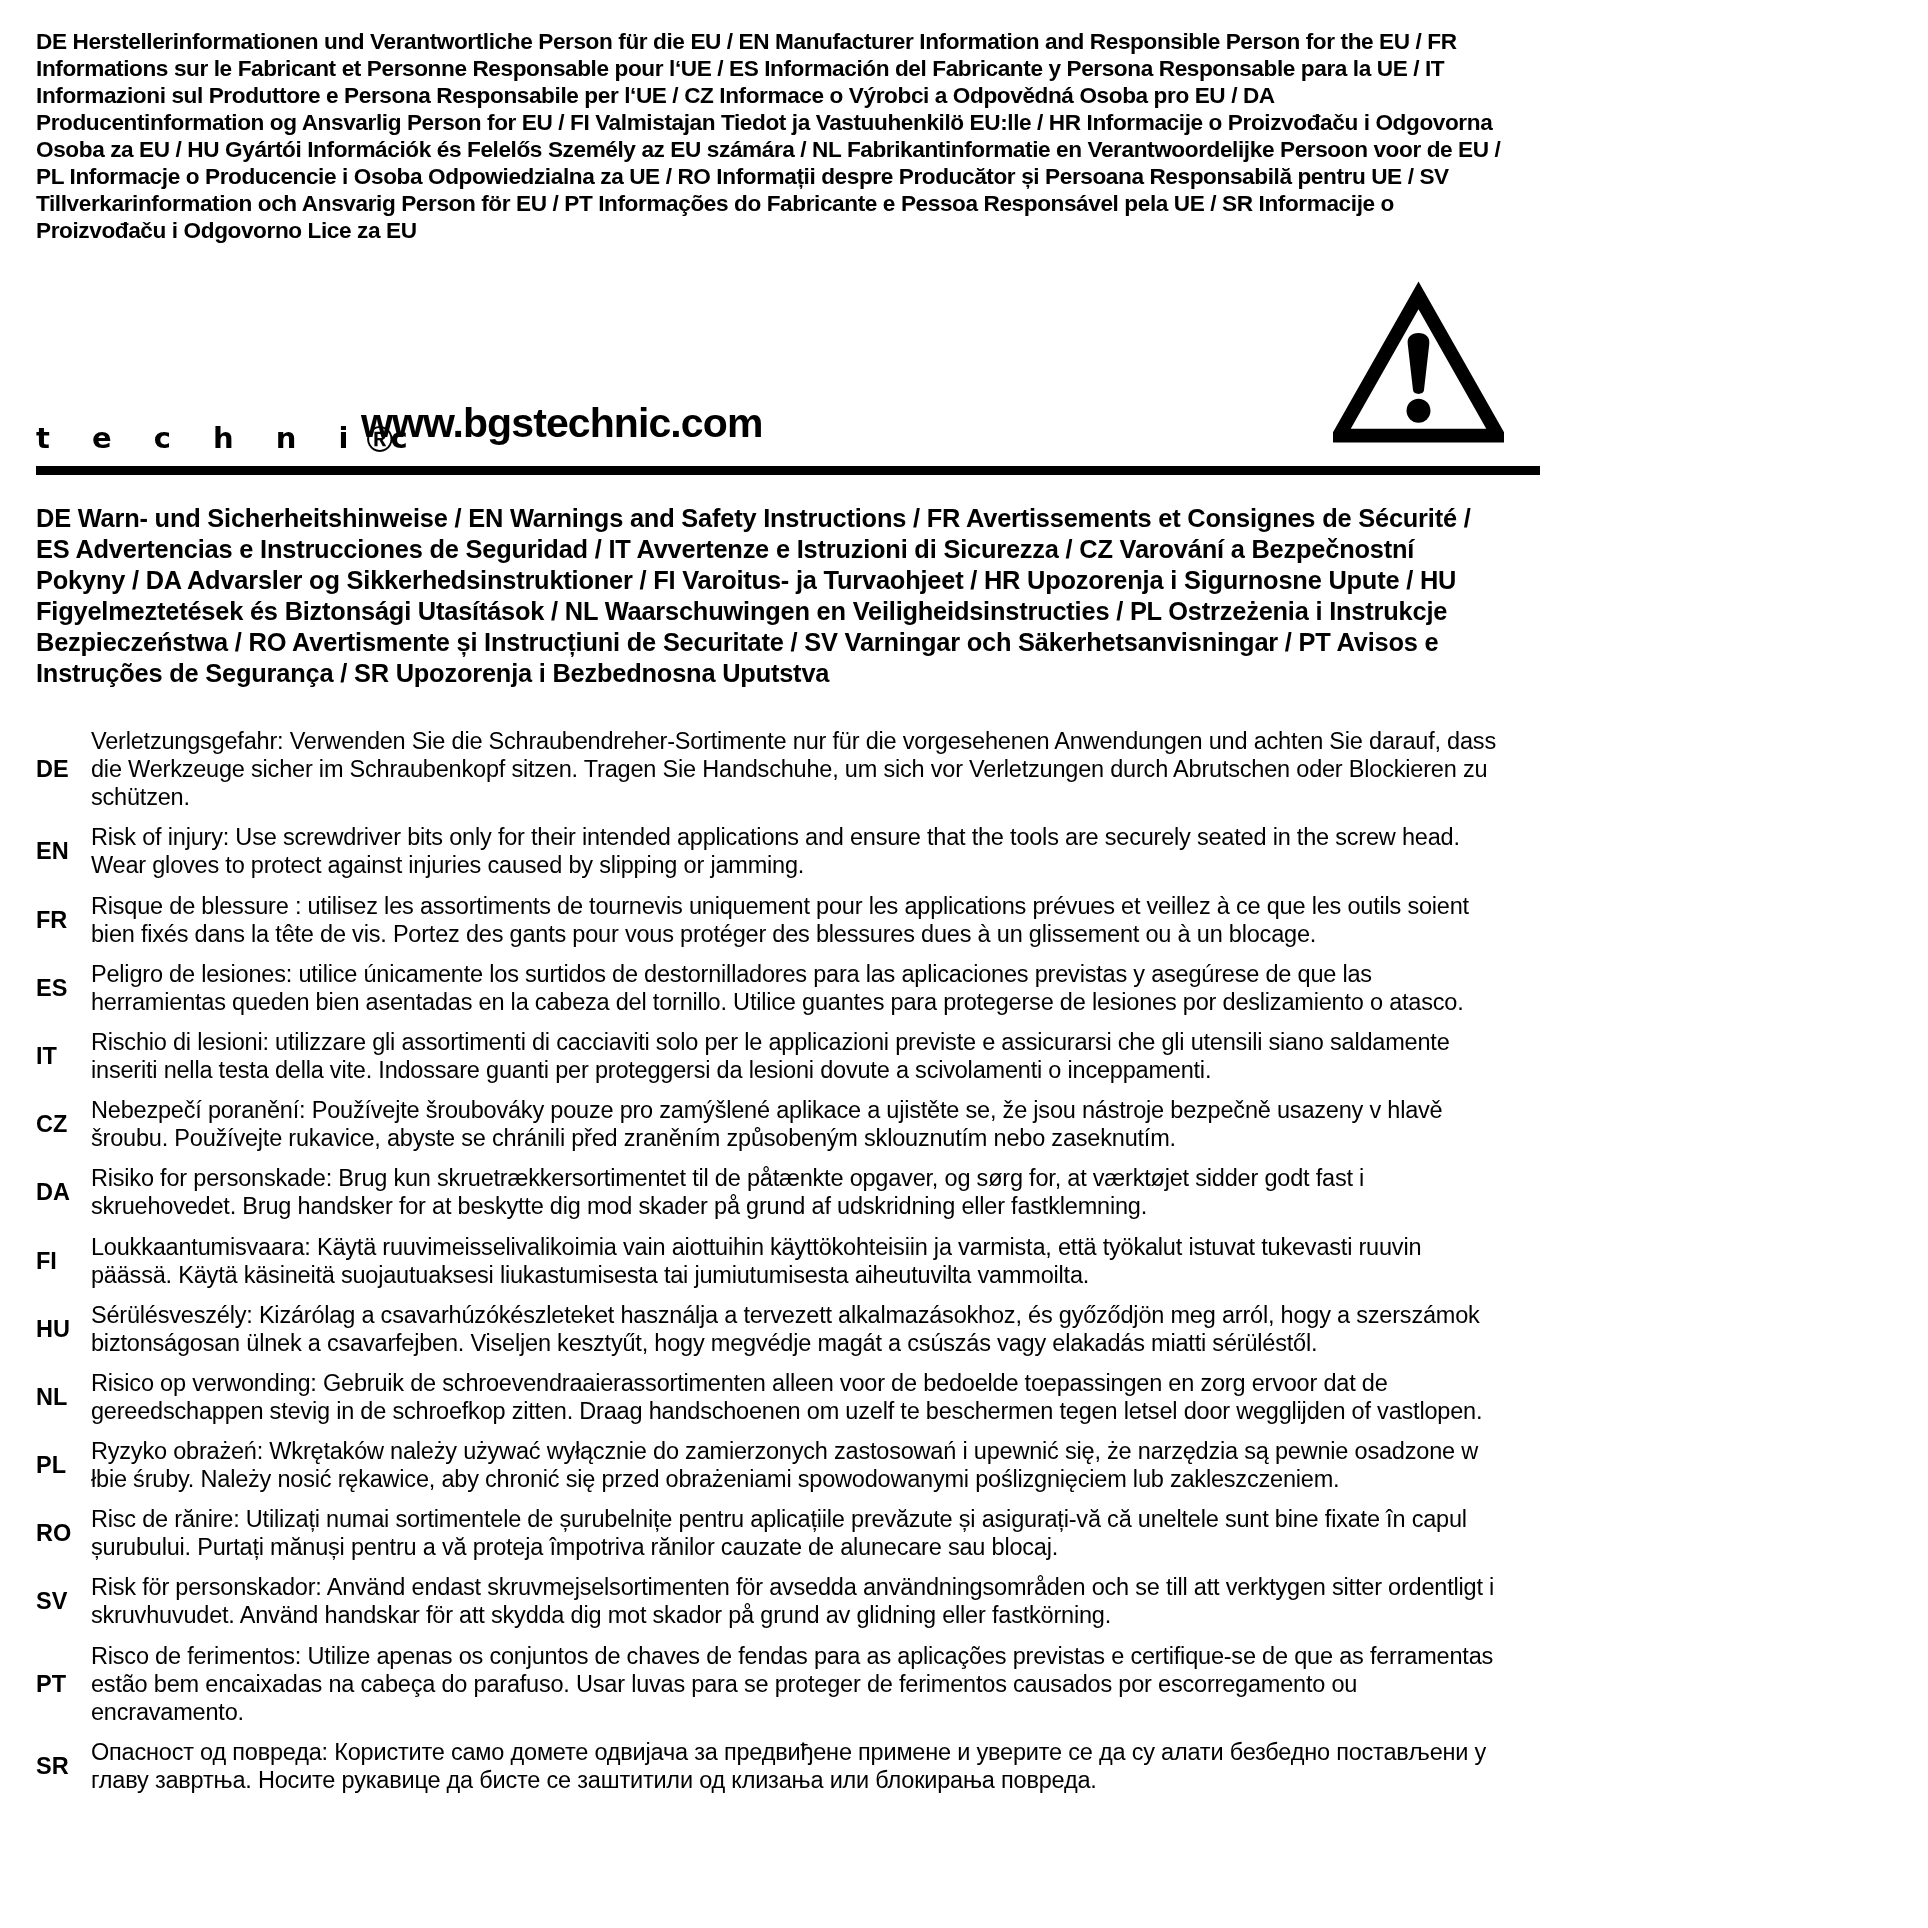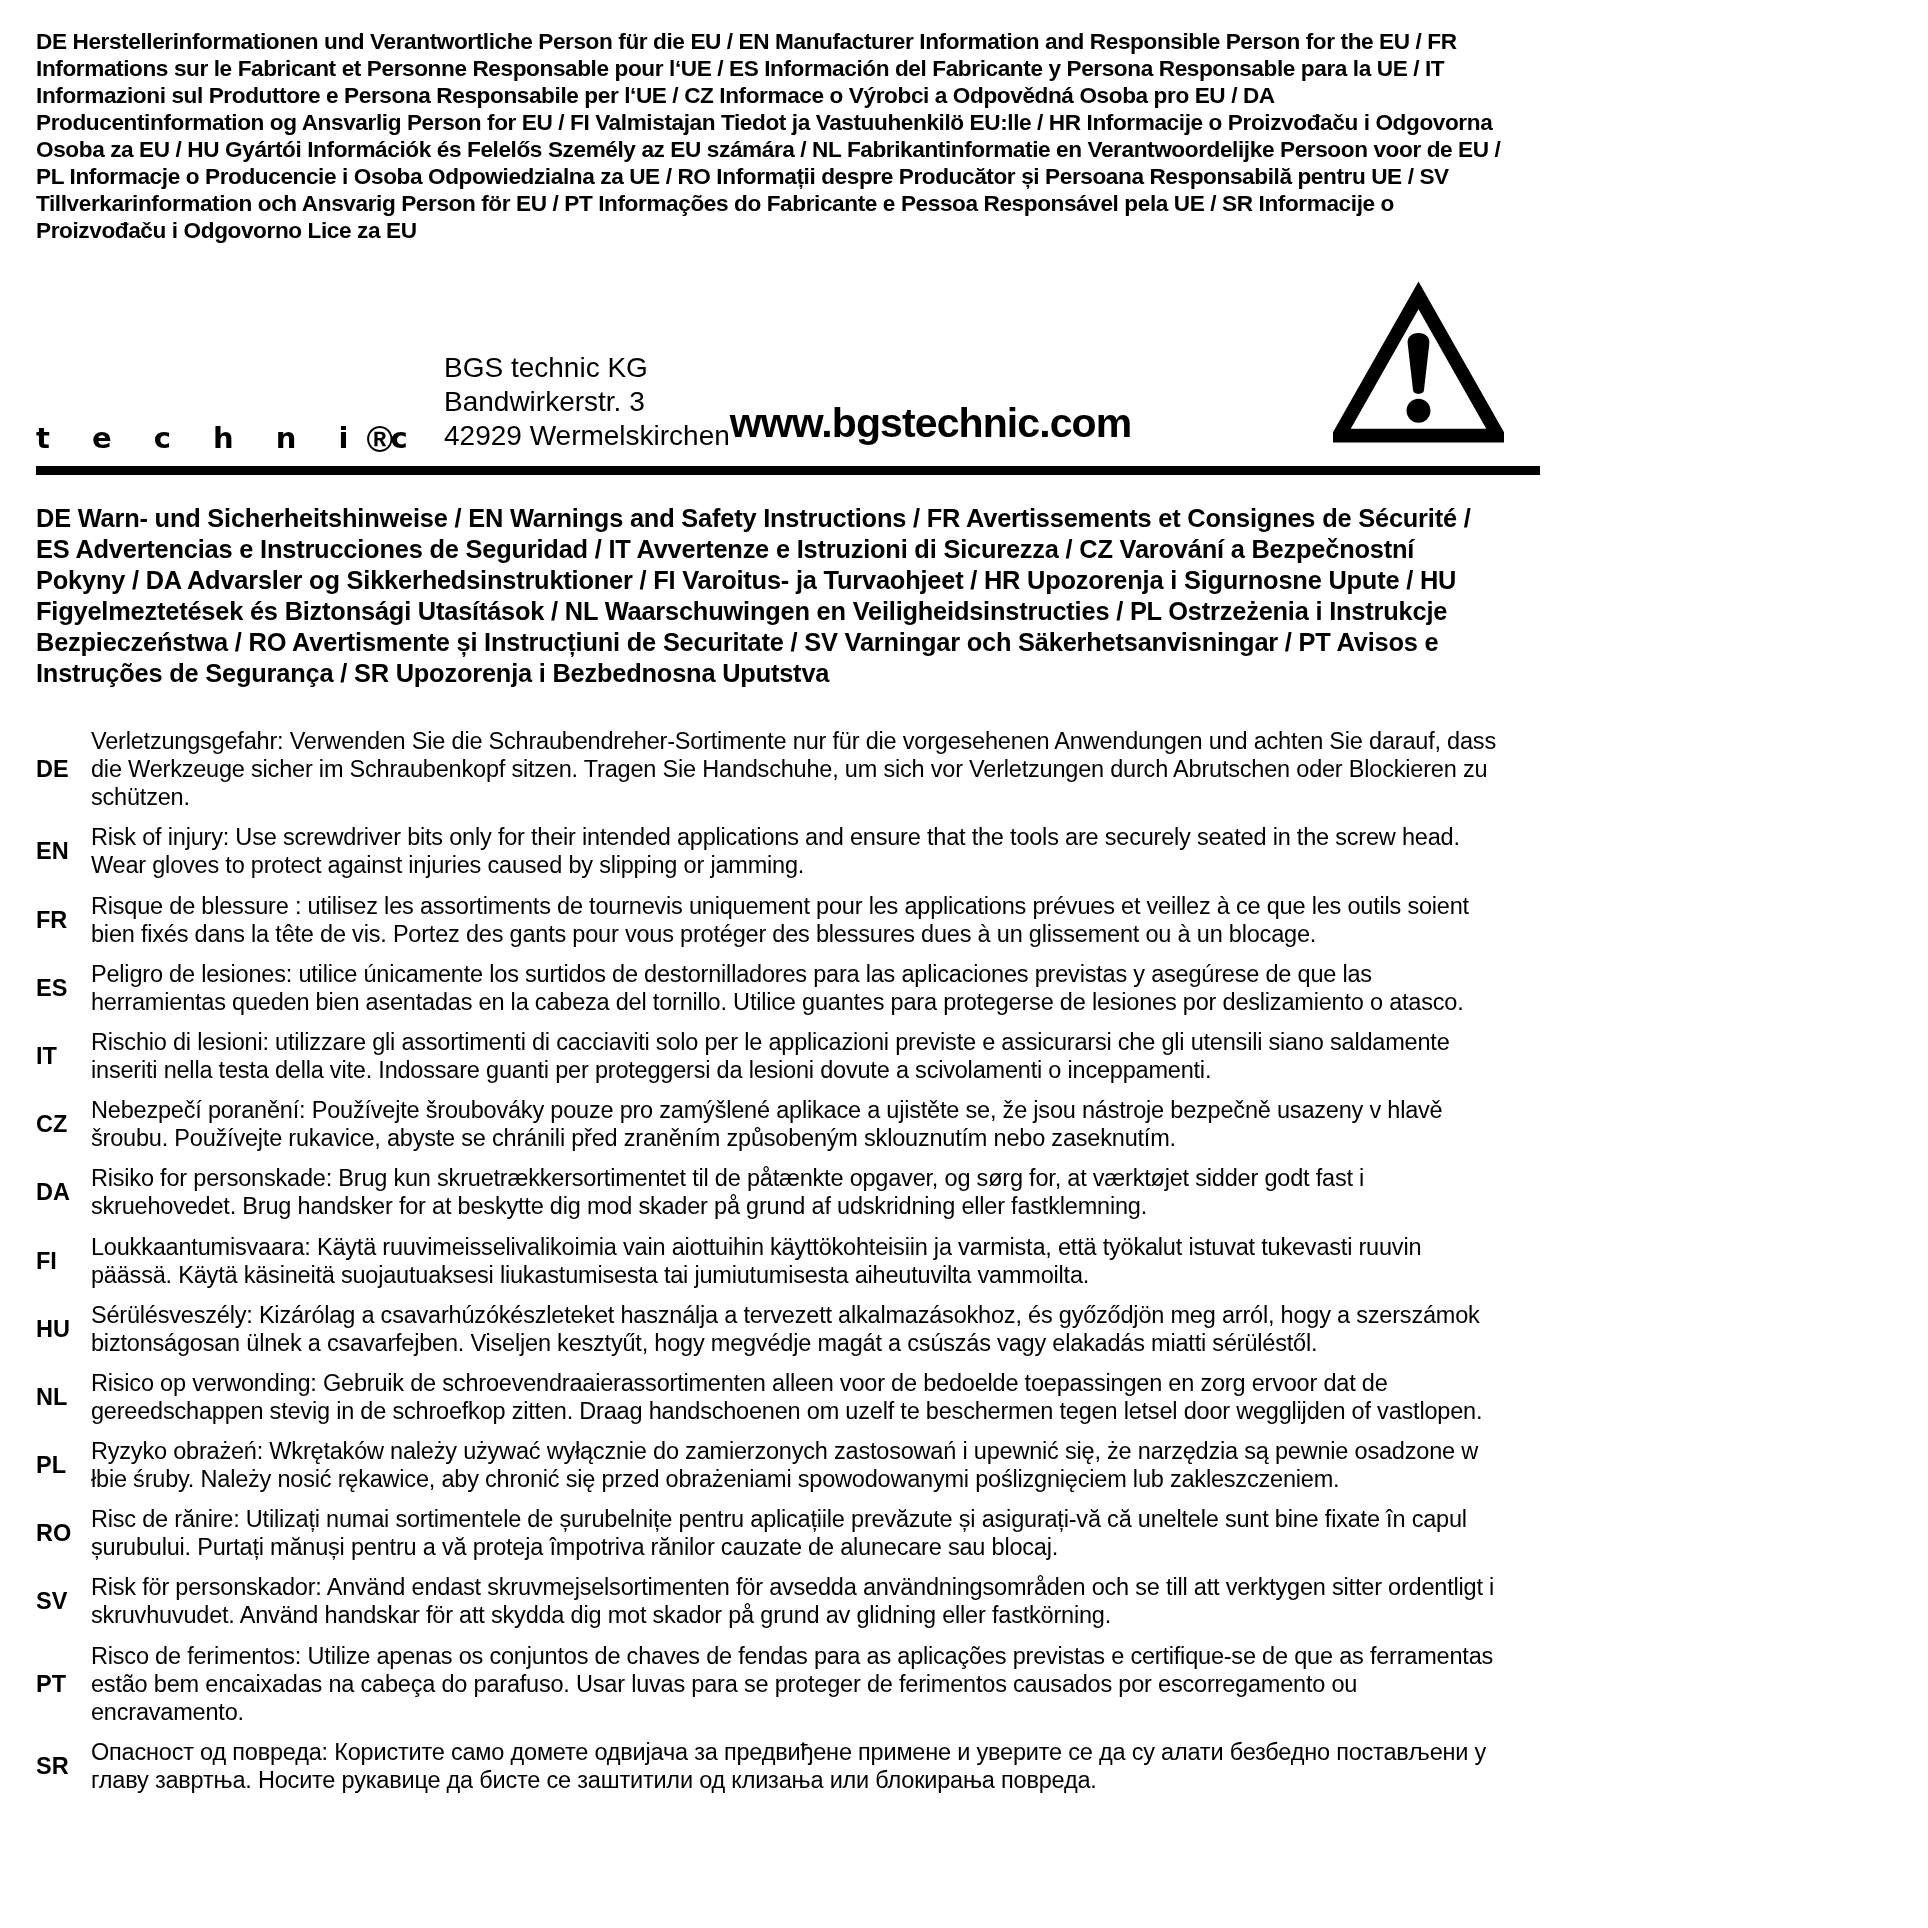--- a/index.html
+++ b/index.html
@@ -62,25 +62,20 @@
 
   <p class="header-par">DE Herstellerinformationen und Verantwortliche Person für die EU  /  EN Manufacturer Information and Responsible Person for the EU  /  FR Informations sur le Fabricant et Personne Responsable pour l‘UE  /  ES Información del Fabricante y Persona Responsable para la UE  /  IT Informazioni sul Produttore e Persona Responsabile per l‘UE  /  CZ Informace o Výrobci a Odpovědná Osoba pro EU  /  DA Producentinformation og Ansvarlig Person for EU  /  FI Valmistajan Tiedot ja Vastuuhenkilö EU:lle  /  HR Informacije o Proizvođaču i Odgovorna Osoba za EU  /  HU Gyártói Információk és Felelős Személy az EU számára  /  NL Fabrikantinformatie en Verantwoordelijke Persoon voor de EU  /  PL Informacje o Producencie i Osoba Odpowiedzialna za UE  /  RO Informații despre Producător și Persoana Responsabilă pentru UE  /  SV Tillverkarinformation och Ansvarig Person för EU  /  PT Informações do Fabricante e Pessoa Responsável pela UE  /  SR Informacije o Proizvođaču i Odgovorno Lice za EU</p>
 
   <div class="brand-row">
 
     <div class="logo">
       <span class="logo-reg">®</span>
       <span class="logo-technic">t e c h n i c</span>
     </div>
 
-    <div class="company">
-      <div>BGS technic KG</div>
-      <div>Bandwirkerstr. 3</div>
-      <div>42929 Wermelskirchen</div>
-    </div>
 
 
     <div class="website">www.bgstechnic.com</div>
 
     <div class="tri-wrap">
       <svg viewBox="0 0 100 92" xmlns="http://www.w3.org/2000/svg">
         <polygon points="50,5 96.5,87 3.5,87" fill="#ffffff" stroke="#000000" stroke-width="8" stroke-linejoin="miter"></polygon>
         <path d="M50,27 C54.2,27 56.8,29.4 56.3,33.4 L53.2,60.5 C53,63.3 47,63.3 46.8,60.5 L43.7,33.4 C43.2,29.4 45.8,27 50,27 Z" fill="#000000"></path>
         <circle cx="50" cy="72.5" r="7" fill="#000000"></circle>
       </svg>

